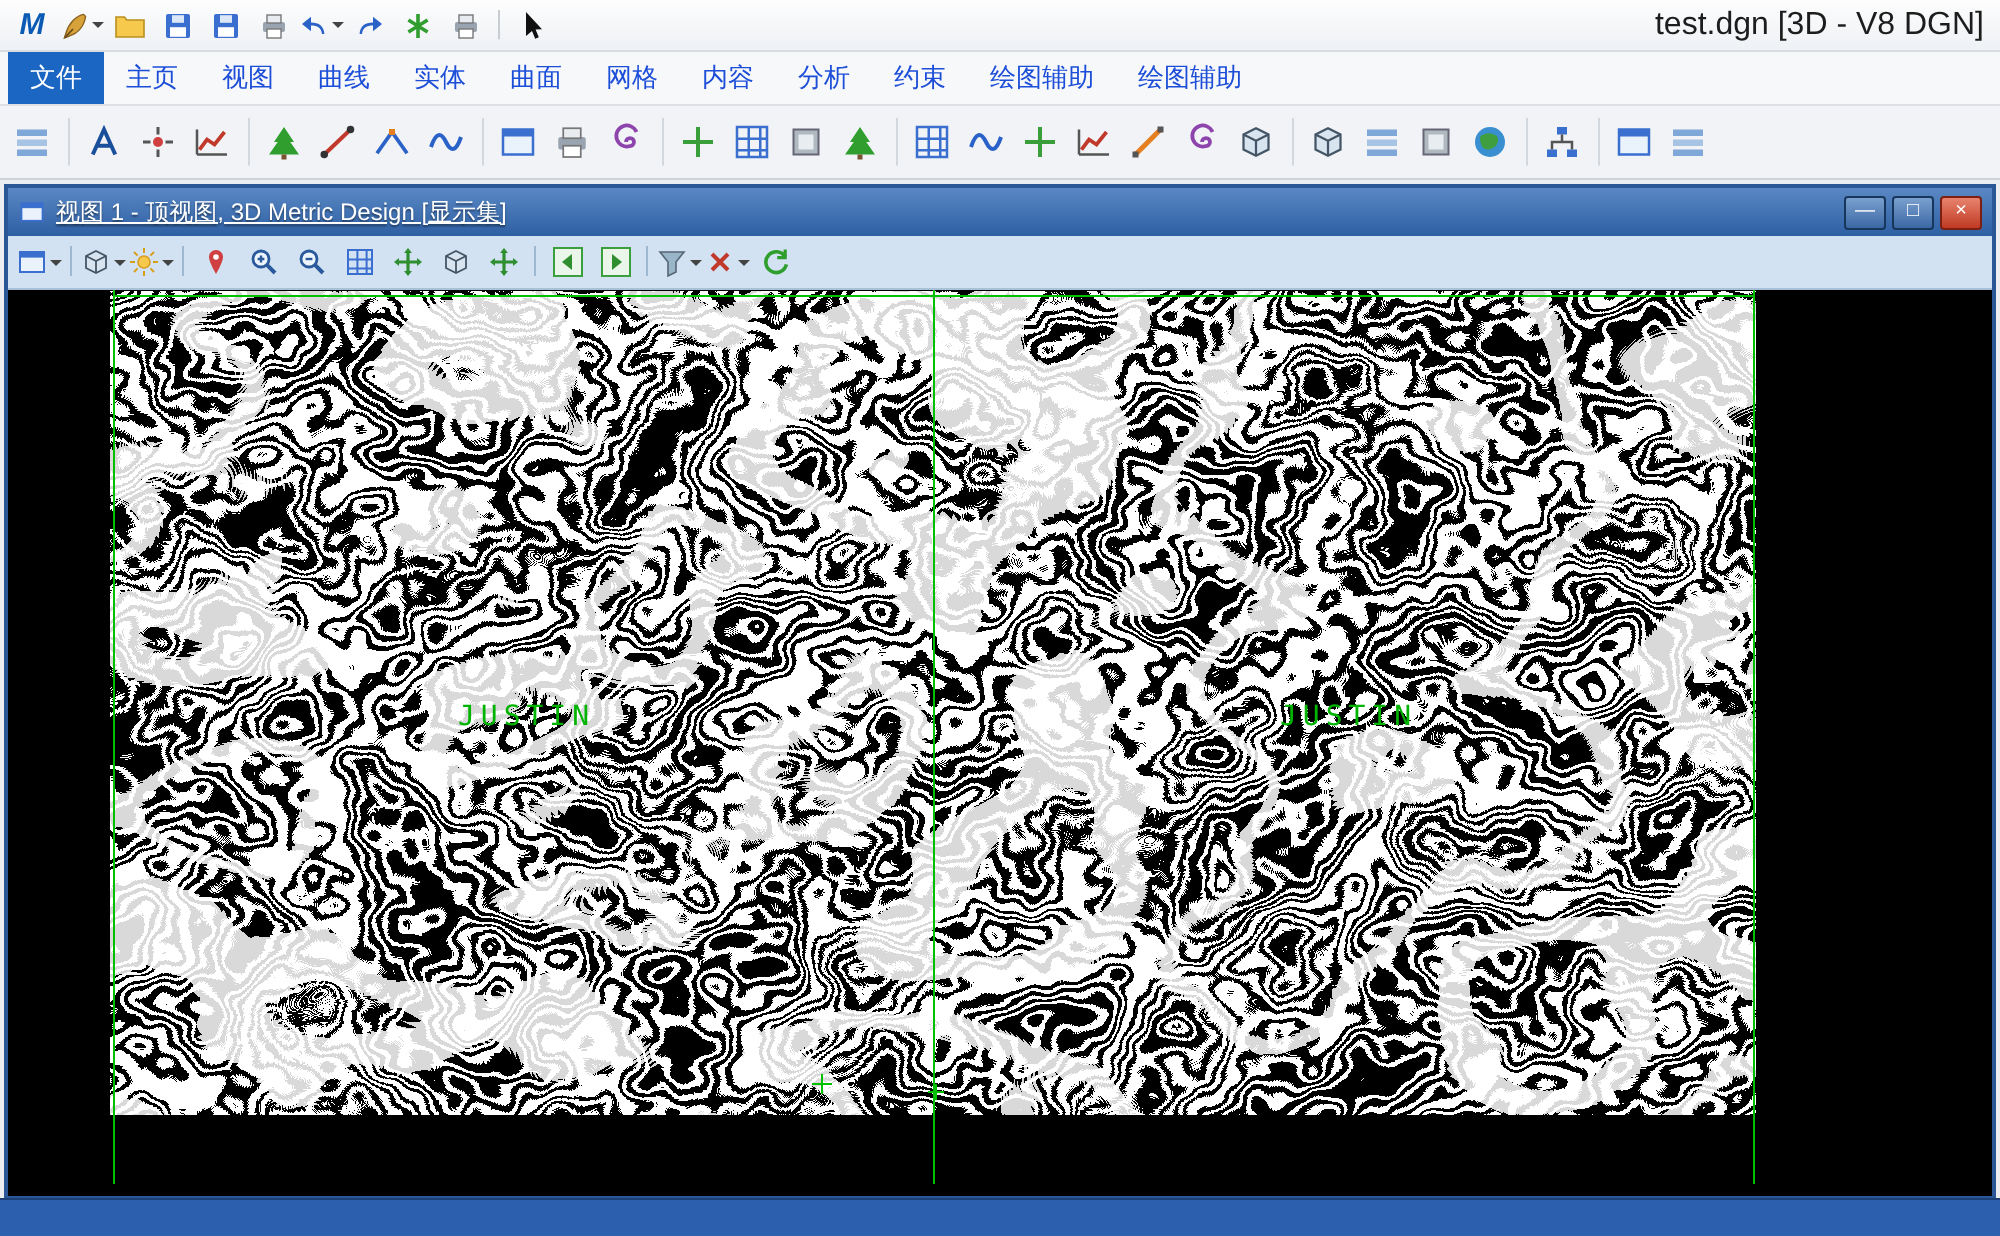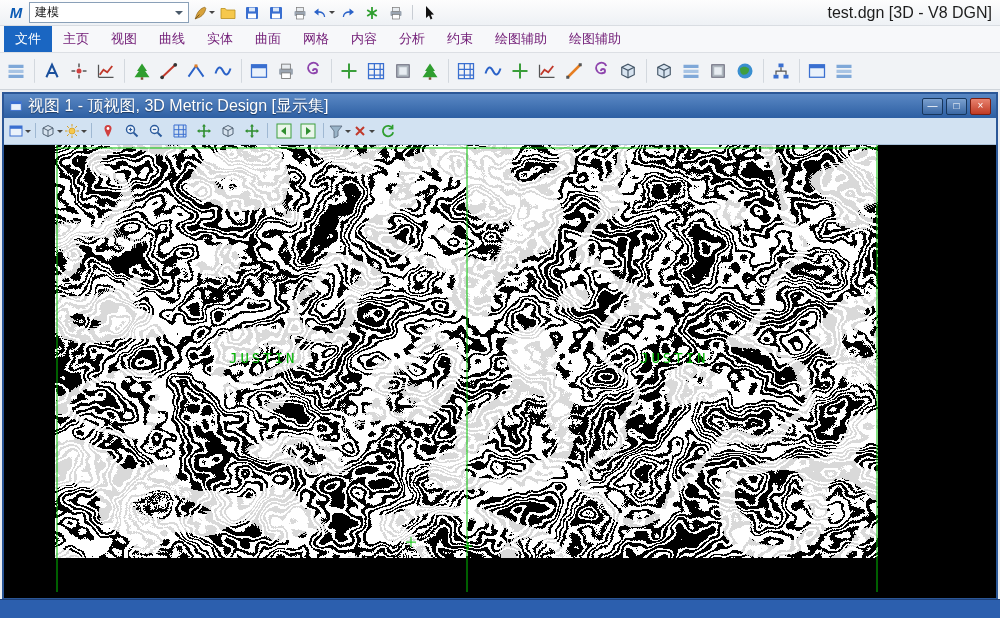--- a/index.html
+++ b/index.html
@@ -21,38 +21,38 @@
   .qtool svg{width:16px;height:16px;}
   .qtool[data-kind="sep"]{width:8px;background:linear-gradient(#c8cdd3,#c8cdd3) center/1px 70% no-repeat;}
   .caret{display:none;width:0;height:0;border-left:3px solid transparent;border-right:3px solid transparent;
     border-top:3px solid #444;margin-left:1px;}
   .caret[data-on]{display:inline-block;}
   .doc-title{margin-left:auto;font-size:16px;color:#1d1d1d;white-space:nowrap;padding-right:2px;}
 
   
   .tabs{display:flex;height:26px;background:#f7f8fa;border-bottom:1px solid #dcdfe4;
     padding-left:4px;font-size:13px;align-items:stretch;text-align:center;}
-  .tab{padding:0 11px;display:flex;align-items:center;color:#701a75;white-space:nowrap;}
+  .tab{padding:0 11px;display:flex;align-items:center;color:#1d4ed8;white-space:nowrap;}
   .tab.active{background:#1a66c2;color:#fff;}
 
   
   .ribbon{height:36px;background:#f1f3f6;display:flex;align-items:center;padding:0 3px;gap:1px;
     border-bottom:1px solid #cfd4da;}
   .tool{width:26px;height:30px;display:flex;align-items:center;justify-content:center;border-radius:2px;}
   .tool svg{width:20px;height:20px;}
   .tool[data-kind="sep"]{width:8px;height:28px;
     background:linear-gradient(#d3d8de,#d3d8de) center/1px 85% no-repeat;}
 
   
   .view-window{position:absolute;left:2px;right:2px;top:92px;bottom:18px;
     border:2px solid #2b5797;background:#000;display:flex;flex-direction:column;}
   .vw-titlebar{height:24px;flex:0 0 24px;background:linear-gradient(to bottom,#5a88c4,#2d5fa3);
     display:flex;align-items:center;padding:0 5px;gap:5px;}
   .vw-icon svg{width:14px;height:14px;display:block;}
-  .vw-title{color:#fff;font-size:16px;text-shadow:0 1px 1px rgba(0,0,0,.45);white-space:nowrap;}
+  .vw-title{color:#fff;font-size:12px;text-shadow:0 1px 1px rgba(0,0,0,.45);white-space:nowrap;text-decoration:underline;}
   .vw-controls{margin-left:auto;display:flex;gap:3px;}
   .vw-btn{width:19px;height:15px;display:flex;align-items:center;justify-content:center;
     font-size:10px;line-height:1;color:#fff;border:1px solid #17365c;
     background:linear-gradient(#7ba0cf,#3a68a4);border-radius:2px;}
   .vw-btn[data-kind="close"]{background:linear-gradient(#e8836f,#c03a24);border-color:#7c1e10;}
 
   .vw-toolbar{height:26px;flex:0 0 26px;background:#d2e2f2;display:flex;align-items:center;
     gap:1px;padding:0 4px;border-bottom:1px solid #a8c0d8;}
   .vtool{width:23px;height:22px;display:flex;align-items:center;justify-content:center;border-radius:2px;}
   .vtool svg{width:16px;height:16px;}
@@ -208,24 +208,20 @@
         <path d="M8 2 a3.5 3.5 0 0 1 3.5 3.5 C11.5 8 8 14 8 14 C8 14 4.5 8 4.5 5.5 A3.5 3.5 0 0 1 8 2 Z" fill="#d04040"></path>
         <circle cx="8" cy="5.5" r="1.4" fill="#fff"></circle>
       </symbol>
   </defs>
 </svg>
 
 <div class="app">
 
   <div class="titlebar">
     <div class="logo">M</div>
-    <div class="workflow">
-      <span>建模</span>
-      <span class="combo-caret"></span>
-    </div>
     <div class="qat">
 
         <div class="qtool">
           <svg class="ic" viewBox="0 0 16 16">
             <use href="#sym-pen"></use>
           </svg>
           <span class="caret" data-on="true"></span>
         </div>
 
         <div class="qtool">

